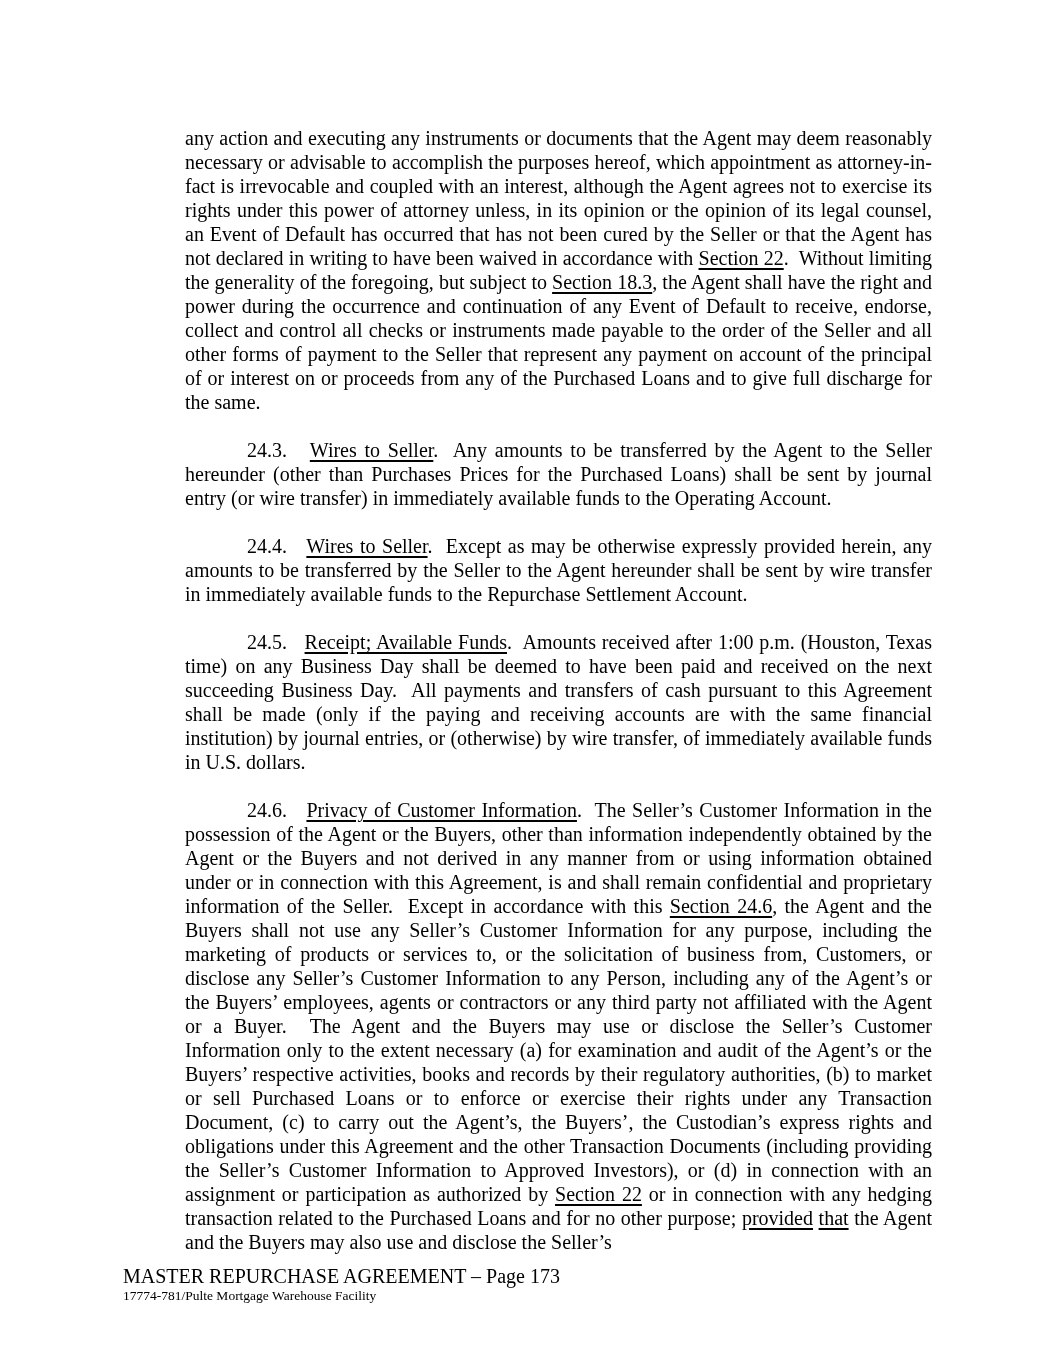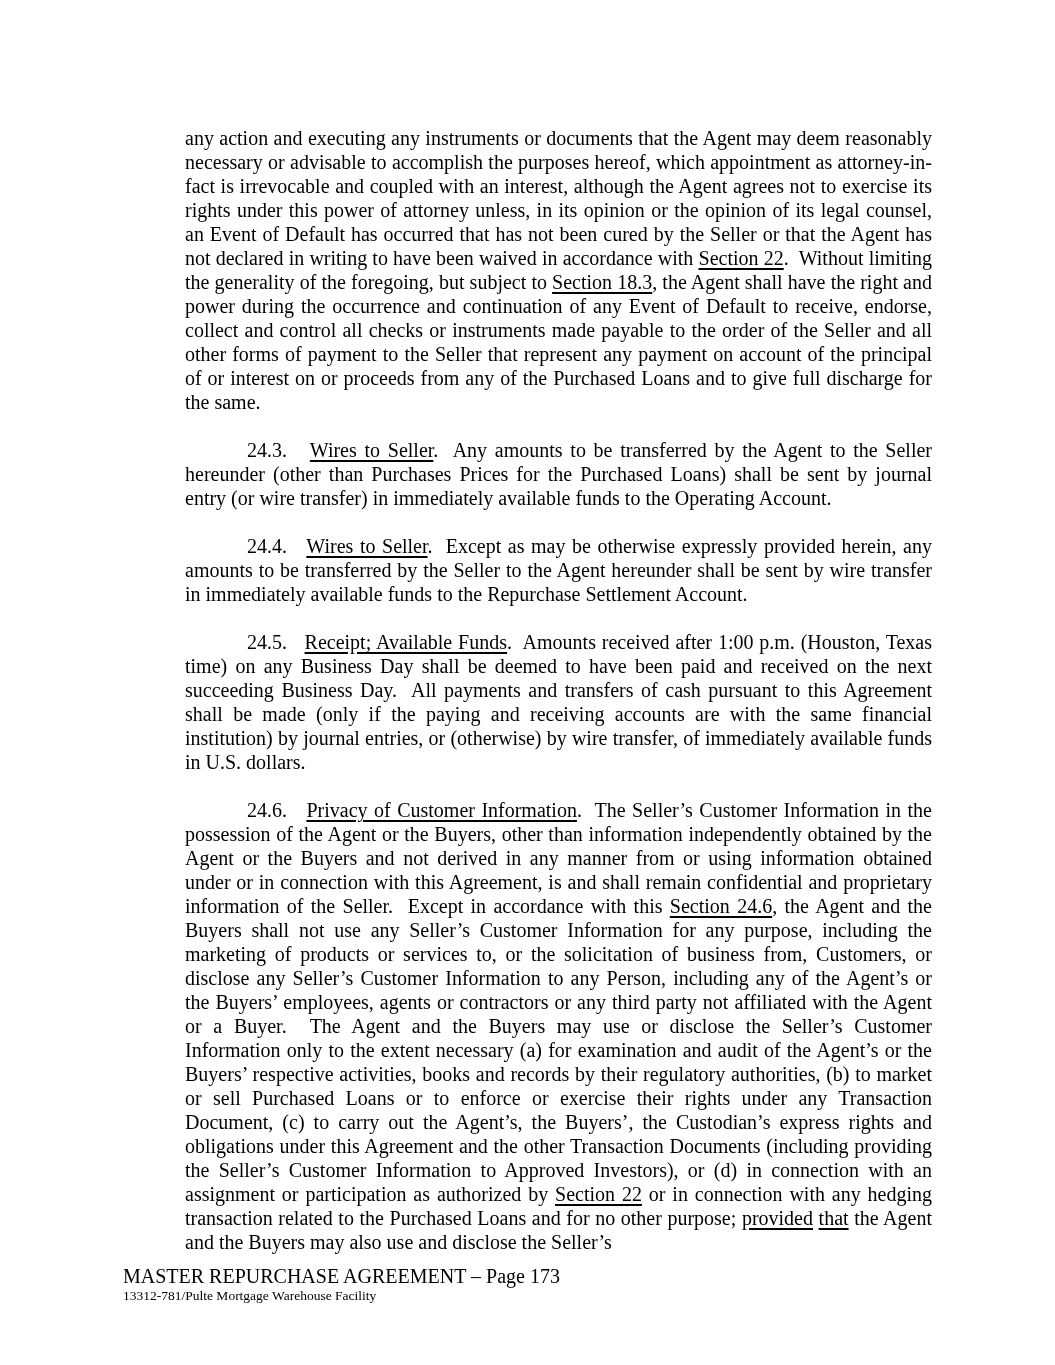--- a/index.html
+++ b/index.html
@@ -59,15 +59,15 @@
   <div class="content">
     <p class="para"><span>any action and executing any instruments or documents that the Agent may deem reasonably necessary or advisable to accomplish the purposes hereof, which appointment as attorney-in-fact is irrevocable and coupled with an interest, although the Agent agrees not to exercise its rights under this power of attorney unless, in its opinion or the opinion of its legal counsel, an Event of Default has occurred that has not been cured by the Seller or that the Agent has not declared in writing to have been waived in accordance with </span><span class="u">Section 22</span><span>.&nbsp; Without limiting the generality of the foregoing, but subject to </span><span class="u">Section 18.3</span><span>, the Agent shall have the right and power during the occurrence and continuation of any Event of Default to receive, endorse, collect and control all checks or instruments made payable to the order of the Seller and all other forms of payment to the Seller that represent any payment on account of the principal of or interest on or proceeds from any of the Purchased Loans and to give full discharge for the same.</span></p>
     <p class="para indent"><span>24.3.&nbsp;&nbsp; </span><span class="u">Wires to Seller</span><span>.&nbsp; Any amounts to be transferred by the Agent to the Seller hereunder (other than Purchases Prices for the Purchased Loans) shall be sent by journal entry (or wire transfer) in immediately available funds to the Operating Account.</span></p>
     <p class="para indent"><span>24.4.&nbsp;&nbsp; </span><span class="u">Wires to Seller</span><span>.&nbsp; Except as may be otherwise expressly provided herein, any amounts to be transferred by the Seller to the Agent hereunder shall be sent by wire transfer in immediately available funds to the Repurchase Settlement Account.</span></p>
     <p class="para indent"><span>24.5.&nbsp;&nbsp; </span><span class="u">Receipt; Available Funds</span><span>.&nbsp; Amounts received after 1:00 p.m. (Houston, Texas time) on any Business Day shall be deemed to have been paid and received on the next succeeding Business Day.&nbsp; All payments and transfers of cash pursuant to this Agreement shall be made (only if the paying and receiving accounts are with the same financial institution) by journal entries, or (otherwise) by wire transfer, of immediately available funds in U.S. dollars.</span></p>
     <p class="para indent"><span>24.6.&nbsp;&nbsp; </span><span class="u">Privacy of Customer Information</span><span>.&nbsp; The Seller’s Customer Information in the possession of the Agent or the Buyers, other than information independently obtained by the Agent or the Buyers and not derived in any manner from or using information obtained under or in connection with this Agreement, is and shall remain confidential and proprietary information of the Seller.&nbsp; Except in accordance with this </span><span class="u">Section 24.6</span><span>, the Agent and the Buyers shall not use any Seller’s Customer Information for any purpose, including the marketing of products or services to, or the solicitation of business from, Customers, or disclose any Seller’s Customer Information to any Person, including any of the Agent’s or the Buyers’ employees, agents or contractors or any third party not affiliated with the Agent or a Buyer.&nbsp; The Agent and the Buyers may use or disclose the Seller’s Customer Information only to the extent necessary (a) for examination and audit of the Agent’s or the Buyers’ respective activities, books and records by their regulatory authorities, (b) to market or sell Purchased Loans or to enforce or exercise their rights under any Transaction Document, (c) to carry out the Agent’s, the Buyers’, the Custodian’s express rights and obligations under this Agreement and the other Transaction Documents (including providing the Seller’s Customer Information to Approved Investors), or (d) in connection with an assignment or participation as authorized by </span><span class="u">Section 22</span><span> or in connection with any hedging transaction related to the Purchased Loans and for no other purpose; </span><span class="u">provided</span><span> </span><span class="u">that</span><span> the Agent and the Buyers may also use and disclose the Seller’s</span></p>
   </div>
 
   <div class="footer">
     <div class="footer-title">MASTER REPURCHASE AGREEMENT – Page 173</div>
-    <div class="footer-matter">13312-781/Pulte Mortgage Warehouse Facility</div>
+    <div class="footer-matter">17774-781/Pulte Mortgage Warehouse Facility</div>
   </div>
 </div>
 
 </body></html>

